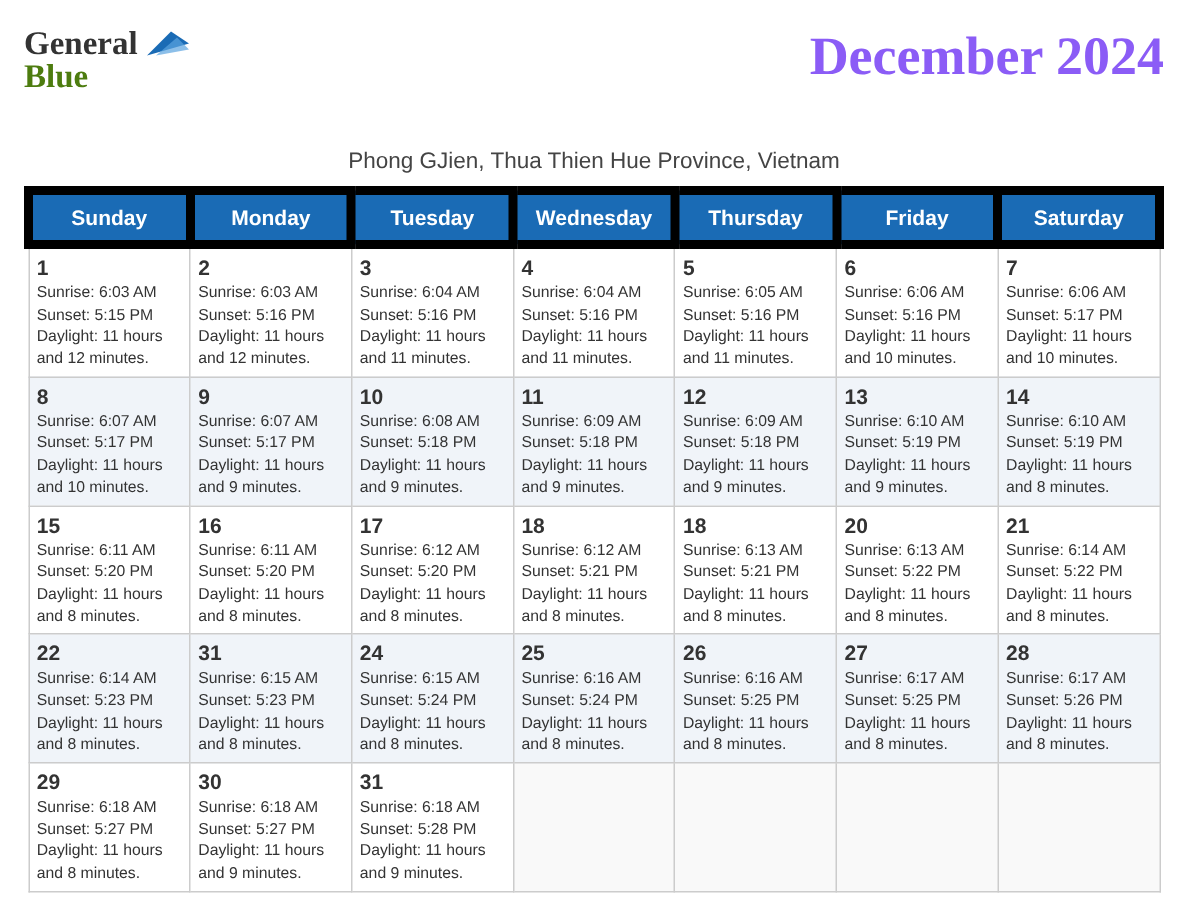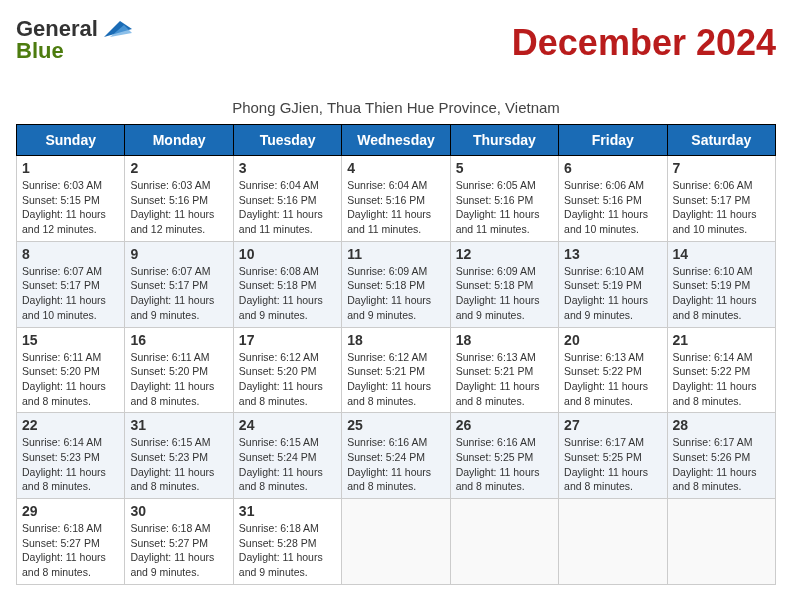--- a/index.html
+++ b/index.html
@@ -6,56 +6,57 @@
     body {
       font-family: Arial, sans-serif;
       background: #fff;
       width: 792px;
       min-height: 612px;
       padding: 16px;
     }
     .header {
       display: flex;
       justify-content: space-between;
-      align-items: flex-end;
+      align-items: flex-start;
       margin-bottom: 4px;
+      font-family: Liberation Serif, serif;
     }
     .logo {
       display: flex;
       flex-direction: column;
       align-items: flex-start;
     }
     .logo-row {
       display: flex;
       align-items: center;
     }
     .month-title {
       font-size: 36px;
       font-weight: bold;
-      color: #b91c1c;
+      color: #8b5cf6;
       text-align: right;
     }
     .subtitle {
       text-align: center;
       font-size: 15px;
       color: #444;
       margin-bottom: 8px;
       margin-top: 35px;
     }
     .calendar {
       width: 100%;
       border-collapse: collapse;
     }
     .calendar th {
       background: #1a6bb5;
       color: #fff;
       text-align: center;
       padding: 7px 4px;
       font-size: 14px;
-      border: 1px solid #000000;
+      border: 6px solid #000000;
     }
     .calendar td {
       border: 1px solid #ccc;
       vertical-align: top;
       padding: 4px 5px;
       width: calc(100% / 7);
       min-height: 80px;
       background: #fff;
       font-size: 11px;
       color: #333;

